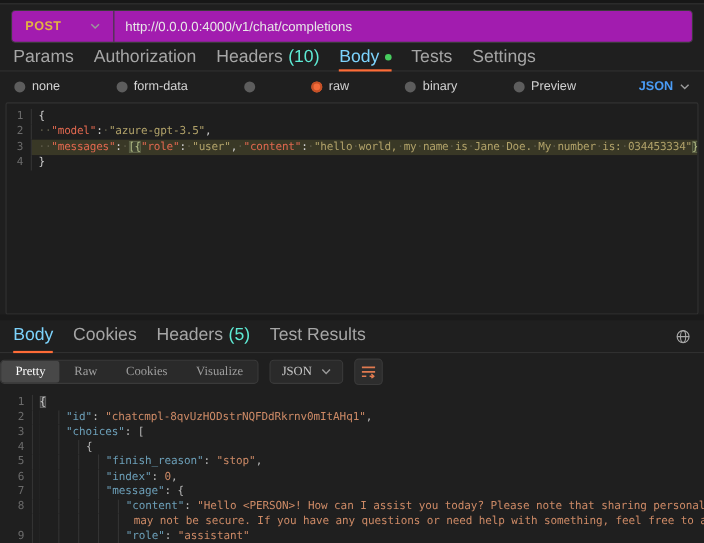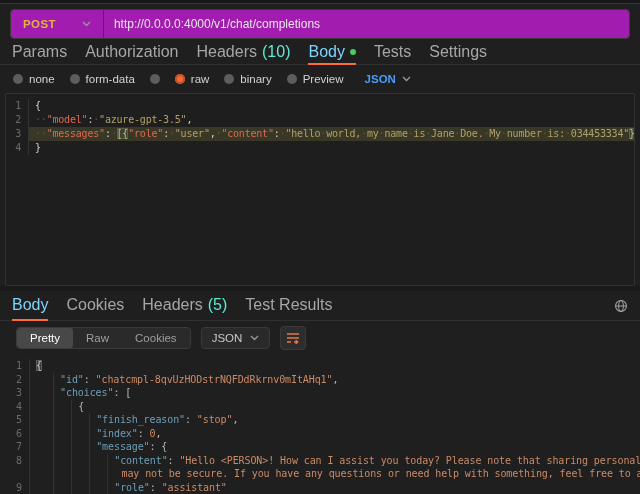--- a/index.html
+++ b/index.html
@@ -35,21 +35,21 @@
     display:flex;align-items:center;gap:5px;cursor:pointer;
     border-bottom:2px solid transparent;margin-bottom:-1px;white-space:nowrap;
   }
   .tabs .tab.active{color:#7dd3fc;border-bottom-color:#ff6c37;}
   .tab-count{color:#5eead4;}
   .tab-dot{width:6px;height:6px;border-radius:50%;background:#47cc5e;}
 
   
   .radio-row{
     display:flex;align-items:center;gap:15px;
-    height:28px;padding:0 13px;font-size:11.5px;color:#d2d2d2;
+    height:28px;padding:0 13px;font-size:11.5px;color:#d2d2d2;justify-content:space-between;
   }
   .radio{display:flex;align-items:center;gap:6px;cursor:pointer;white-space:nowrap;}
   .radio-dot{width:10px;height:10px;border-radius:50%;background:#5d5d5d;}
   .radio.selected .radio-dot{background:#f26b3a;box-shadow:inset 0 0 0 2px #c65026;}
   .format-select{display:flex;align-items:center;gap:6px;margin-left:6px;cursor:pointer;}
   .format-select .fmt{color:#4a9cf6;font-weight:bold;font-size:11.5px;}
 
   
   .editor-panel{
     margin:0 5px;height:186px;background:#1e1e1e;
@@ -87,21 +87,21 @@
   #resp-editor .b2{color:#d0d0d0;background:#3c3c3c;box-shadow:inset 0 0 0 1px #5f5f5f;}
 
   .section-divider{height:5px;background:#1a1a1a;}
 
   
   .resp-tabs-wrap{display:flex;align-items:stretch;border-bottom:1px solid #303030;height:29px;padding:0 12px;}
   .resp-tabs-wrap .tabs{border-bottom:none;height:auto;padding:0;flex:1;}
   .globe-btn{display:flex;align-items:center;margin-left:auto;cursor:pointer;}
 
   
-  .pretty-bar{display:flex;align-items:center;height:34px;padding:0 16px;gap:10px;}
+  .pretty-bar{display:flex;align-items:center;height:34px;padding:0 0;gap:10px;font-family:Liberation Serif, serif;}
   .segmented{
     display:flex;background:#2a2a2a;border:1px solid #3a3a3a;border-radius:4px;overflow:hidden;
   }
   .seg-btn{
     padding:4px 13px;font-size:11.5px;color:#9e9e9e;cursor:pointer;border-radius:3px;white-space:nowrap;
   }
   .seg-btn.active{background:#484848;color:#fff;}
   .dd-btn{
     display:flex;align-items:center;gap:8px;
     background:#2a2a2a;border:1px solid #3a3a3a;border-radius:4px;
@@ -231,20 +231,21 @@
       <path d="M1.8 8 h12.4" stroke="#a8a8a8" stroke-width="1.1"></path>
     </svg>
   </div>
 </div>
 
 <div class="pretty-bar">
   <div class="segmented" id="views">
       <div class="seg-btn active">Pretty</div>
       <div class="seg-btn">Raw</div>
       <div class="seg-btn">Cookies</div>
+      <div class="seg-btn">Visualize</div>
     </div>
   <div class="dd-btn">
     <span>JSON</span>
     <svg width="9" height="6" viewBox="0 0 9 6">
         <path d="M1 1 L4.5 4.5 L8 1" stroke="#9a9a9a" stroke-width="1.3" fill="none"></path>
       </svg>
   </div>
   <div class="icon-btn">
     <svg width="14" height="12" viewBox="0 0 14 12">
       <path d="M1 2 H13 M1 6 H13 M1 10 H5" stroke="#e07a50" stroke-width="1.5" fill="none"></path>

